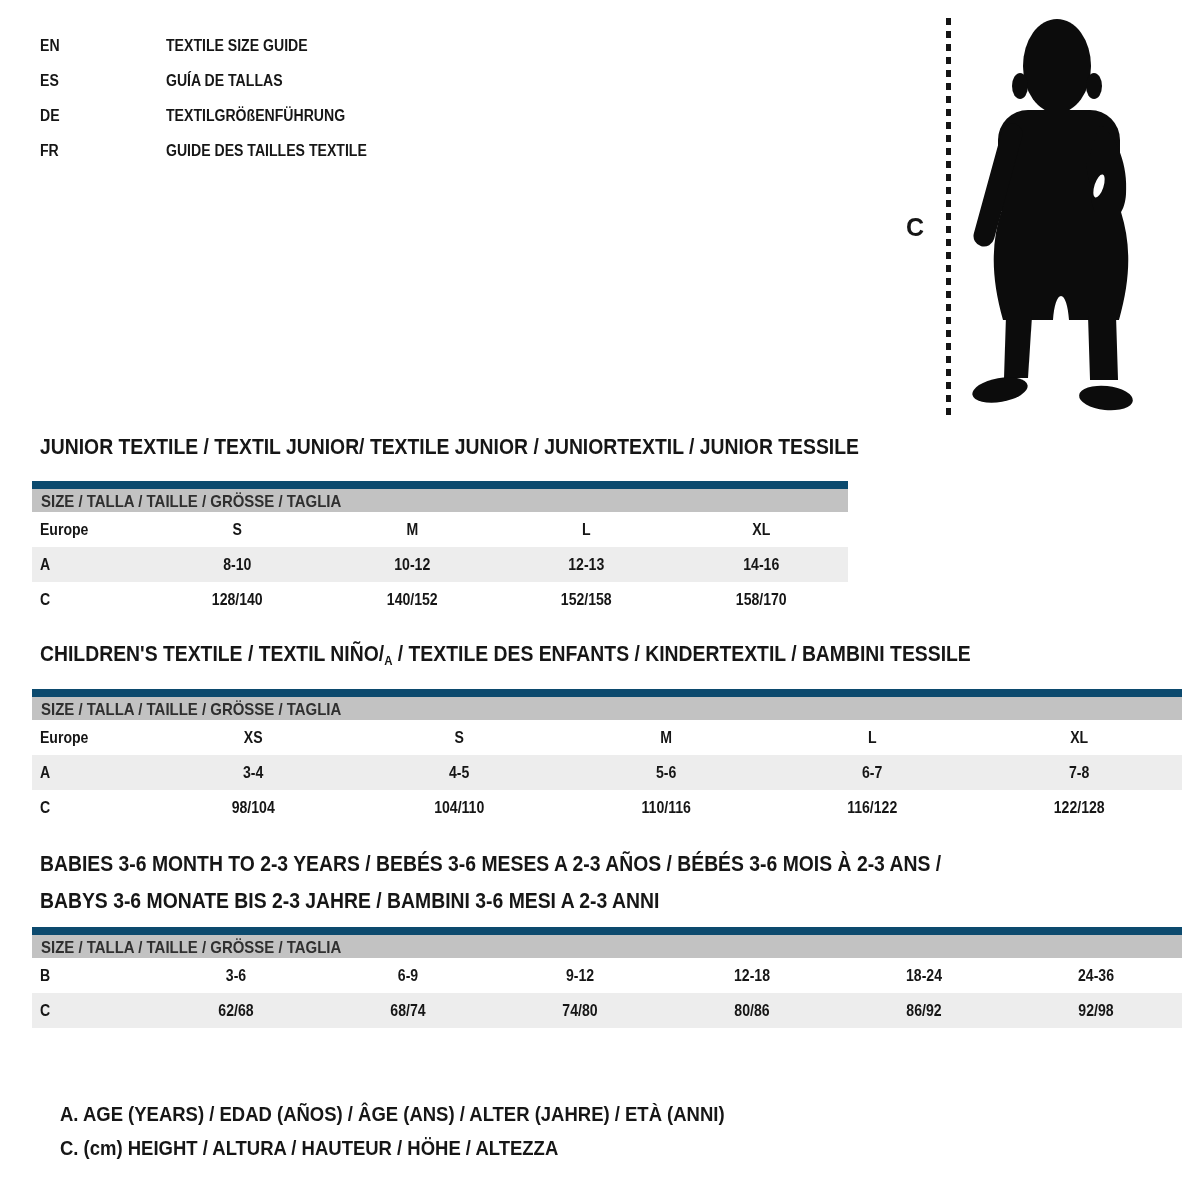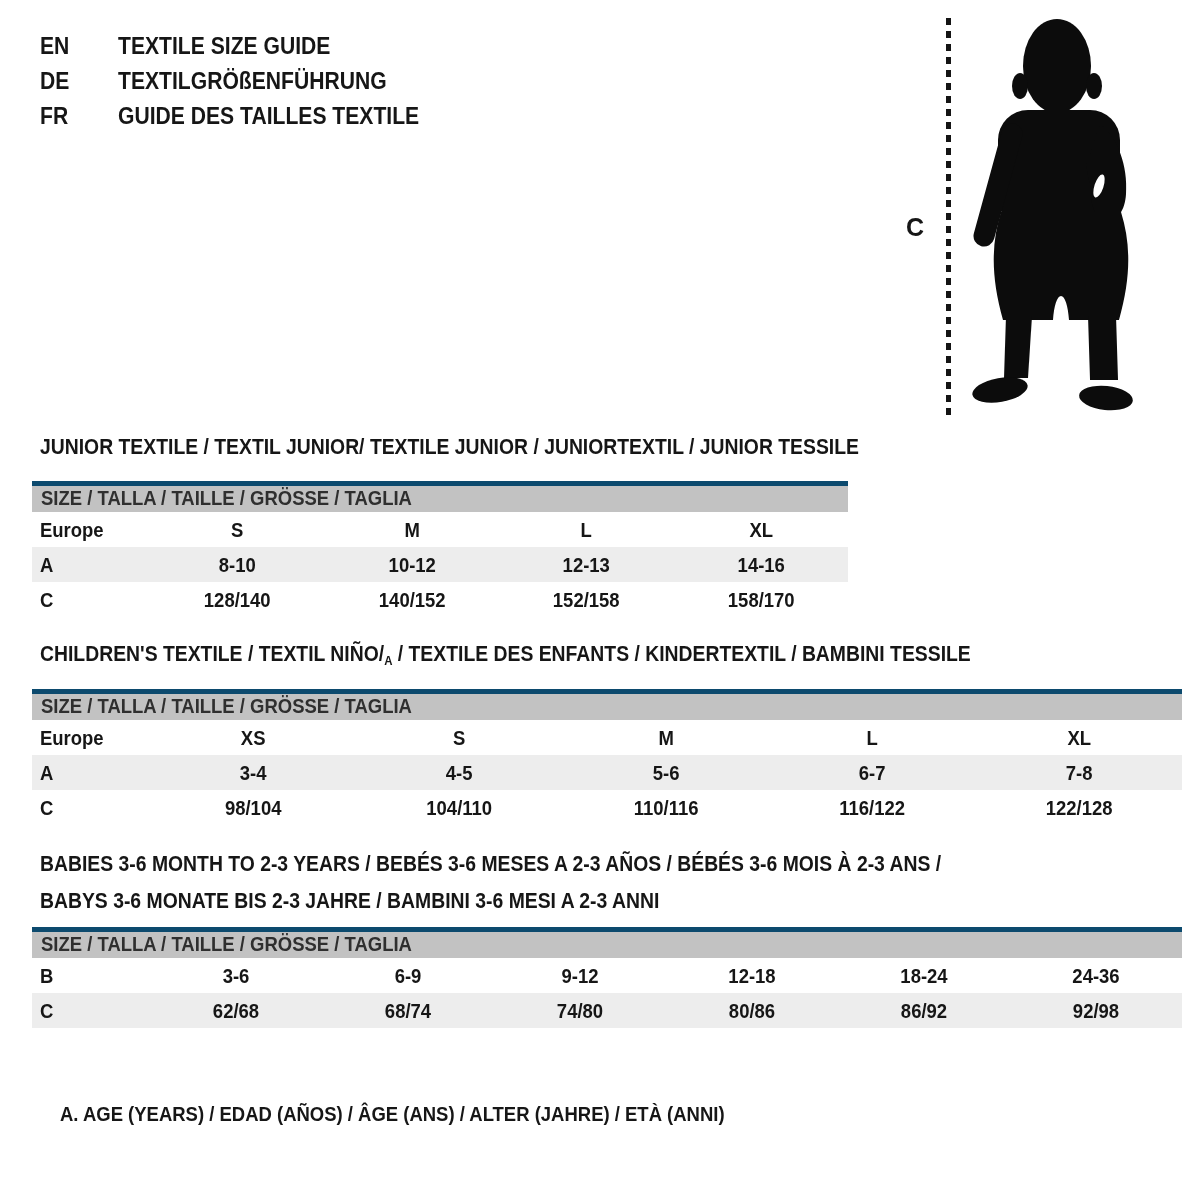--- a/index.html
+++ b/index.html
@@ -6,43 +6,43 @@
   html,body { background:#fff; }
   .page {
     position:relative; width:1200px; height:1200px; background:#ffffff;
     font-family:"Liberation Sans","DejaVu Sans",sans-serif;
     font-weight:bold; color:#161616; overflow:hidden;
   }
   .cond { transform:scaleX(0.88); transform-origin:0 50%; display:inline-block; white-space:nowrap; }
 
   
   .languages { position:absolute; left:40px; top:28px; }
-  .lang-row { display:flex; height:35px; align-items:center; font-size:24px; }
+  .lang-row { display:flex; height:35px; align-items:center; font-size:16px;gap:48px; }
   .lang-code { width:78px; }
 
   
   .c-label { position:absolute; left:906px; top:213px; font-size:25px; }
   .dash-line { position:absolute; left:946px; top:18px; width:5px; height:397px;
     background:repeating-linear-gradient(180deg,#141414 0 7px,transparent 7px 13px); }
   .baby-svg { position:absolute; left:968px; top:16px; width:170px; height:404px; }
 
   
   .sec-title { position:absolute; left:40px; font-size:22px; font-weight:bold;
     transform:scaleX(0.88); transform-origin:0 50%; white-space:nowrap; }
   .sec-title.two-line { white-space:normal; line-height:37px; }
   .sub { font-size:13px; position:relative; top:4px; }
 
   
   .table { position:absolute; left:32px; }
   .t1 { top:481px; width:816px; }
   .t2 { top:689px; width:1150px; }
   .t3 { top:927px; width:1150px; }
-  .thead { height:31px; background:#c2c2c2; border-top:5px solid #0c4a6e;
-    display:flex; align-items:flex-start; padding-left:9px; font-size:21px; color:#2f2f2f; }
-  .trow { display:grid; height:35px; align-items:center; font-size:21px; }
+  .thead { height:31px; background:#c2c2c2; border-top:8px solid #0c4a6e;
+    display:flex; align-items:flex-end; padding-left:9px; font-size:17px; color:#2f2f2f; }
+  .trow { display:grid; height:35px; align-items:center; font-size:16px; }
   .t1 .trow { grid-template-columns:118px repeat(4,1fr); }
   .t2 .trow { grid-template-columns:118px repeat(5,1fr); }
   .t3 .trow { grid-template-columns:118px repeat(6,1fr); }
   .r-white { background:#ffffff; }
   .r-gray  { background:#ededed; }
   .cell { transform:scaleX(0.88); }
   .cell.lbl { padding-left:9px; transform-origin:0 50%; }
   .cell.val { text-align:center; transform-origin:50% 50%; }
 
   
@@ -51,20 +51,24 @@
 </style>
 </head>
 <body>
 
 <div class="page">
 
   <div class="languages">
     <div class="lang-row">
       <span class="lang-code"><span class="cond">EN</span></span>
       <span class="cond">TEXTILE SIZE GUIDE</span>
+    </div>
+    <div class="lang-row">
+      <span class="lang-code"><span class="cond">ES</span></span>
+      <span class="cond">GUÍA DE TALLAS</span>
     </div>
     <div class="lang-row">
       <span class="lang-code"><span class="cond">DE</span></span>
       <span class="cond">TEXTILGRÖßENFÜHRUNG</span>
     </div>
     <div class="lang-row">
       <span class="lang-code"><span class="cond">FR</span></span>
       <span class="cond">GUIDE DES TAILLES TEXTILE</span>
     </div>
   </div>
@@ -172,15 +176,18 @@
       <div class="cell val">80/86</div>
       <div class="cell val">86/92</div>
       <div class="cell val">92/98</div>
     </div>
   </div>
 
   <div class="legend">
     <div class="legend-line">
       <span class="cond">A. AGE (YEARS) / EDAD (AÑOS) / ÂGE (ANS) / ALTER (JAHRE) / ETÀ (ANNI)</span>
     </div>
+    <div class="legend-line">
+      <span class="cond">C. (cm) HEIGHT / ALTURA / HAUTEUR / HÖHE / ALTEZZA</span>
+    </div>
   </div>
 
 </div>
 
 </body></html>

